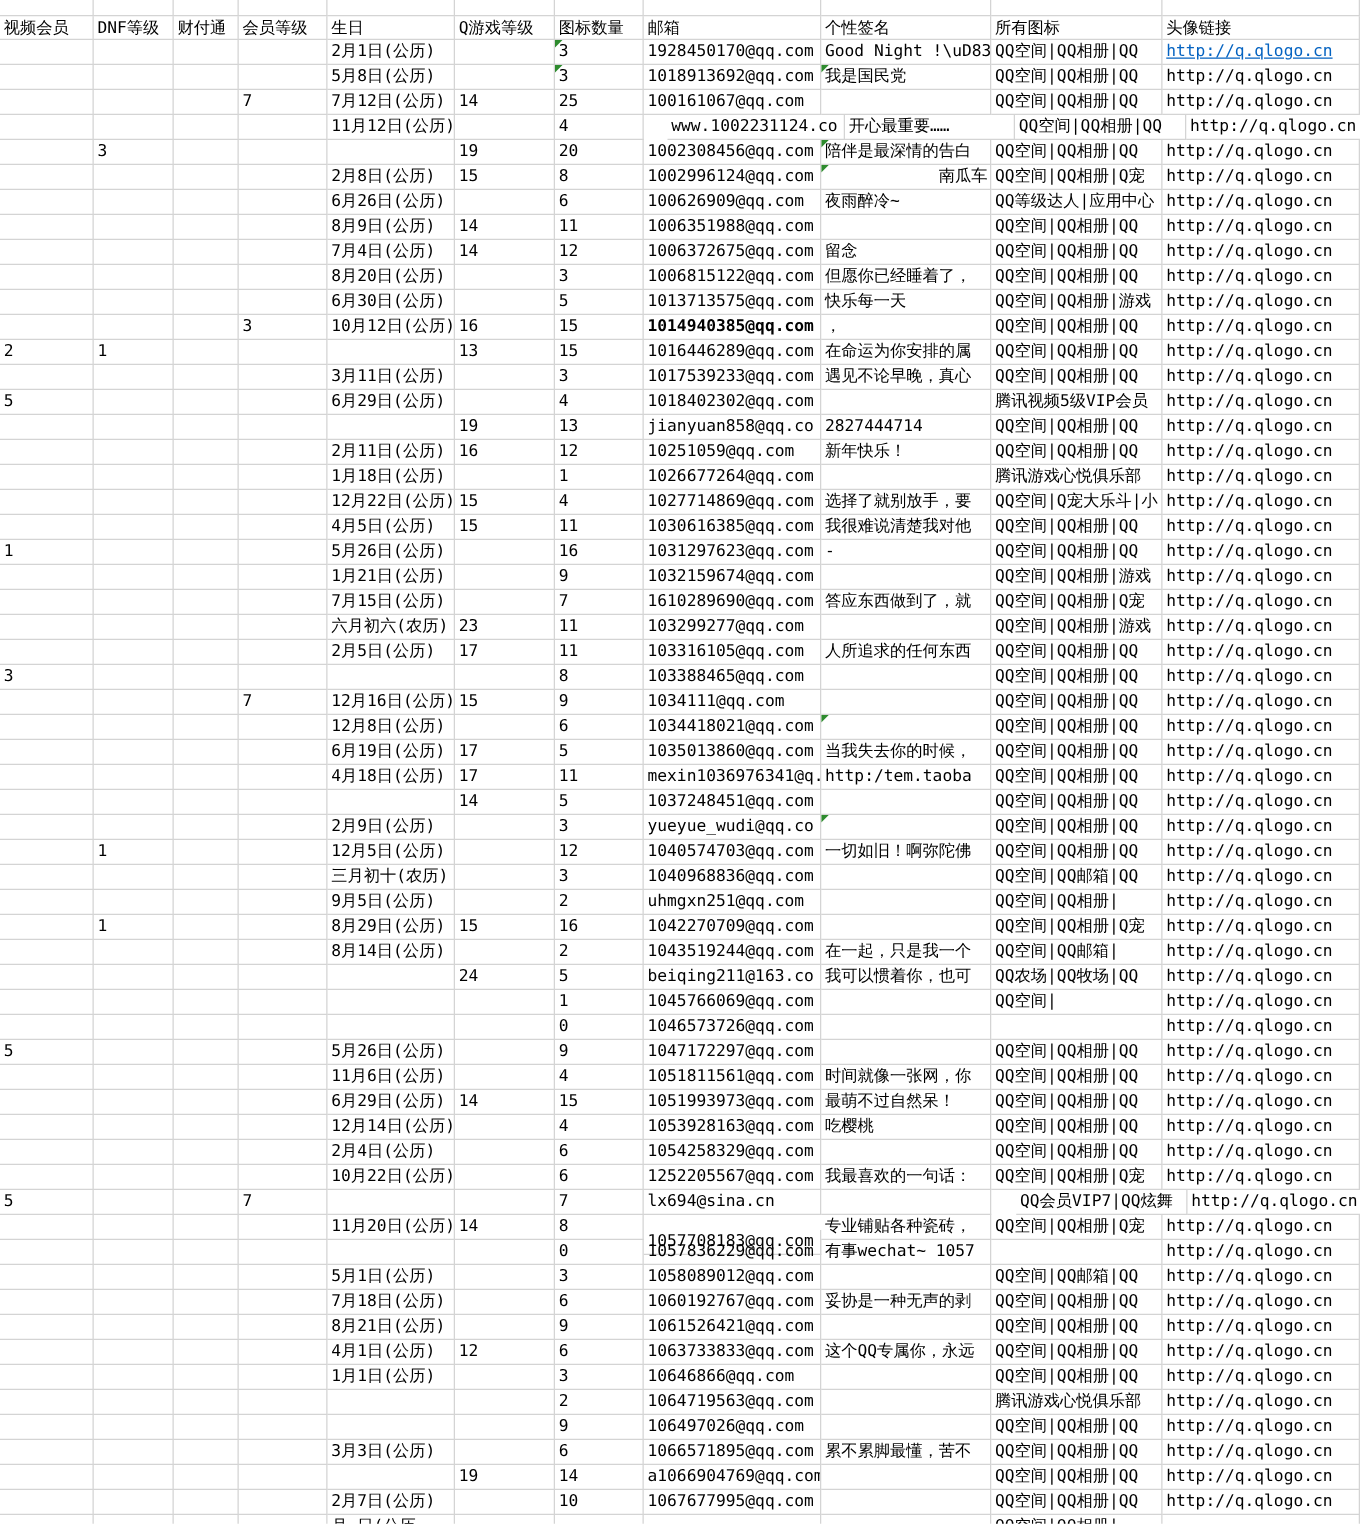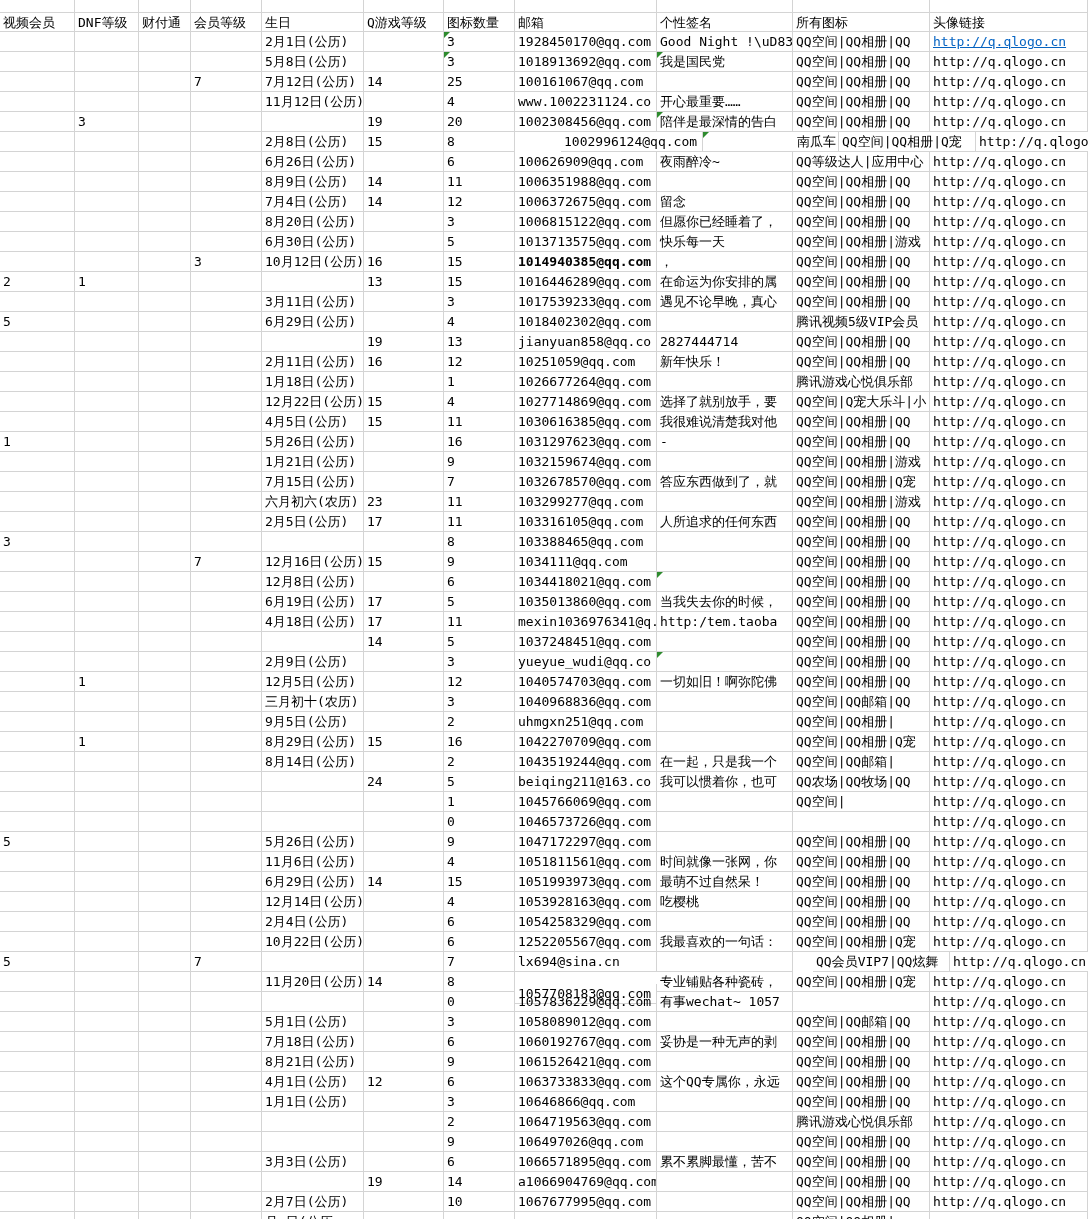--- a/index.html
+++ b/index.html
@@ -97,21 +97,21 @@
       <div class="cell" style="width: 158px;"><span>http://q.qlogo.cn</span></div>
     </div>
     <div class="row data">
       <div class="cell" style="width: 75px;"><span></span></div>
       <div class="cell" style="width: 64px;"><span></span></div>
       <div class="cell" style="width: 52px;"><span></span></div>
       <div class="cell" style="width: 71px;"><span></span></div>
       <div class="cell" style="width: 102px;"><span>11月12日(公历)</span></div>
       <div class="cell" style="width: 80px;"><span></span></div>
       <div class="cell" style="width: 71px;"><span>4</span></div>
-      <div class="cell" style="width: 142px;"><span>www.1002231124.co</span></div>
+      <div class="cell" style="width: 142px; margin-left: 19px;"><span>www.1002231124.co</span></div>
       <div class="cell" style="width: 136px;"><span>开心最重要……</span></div>
       <div class="cell" style="width: 137px;"><span>QQ空间|QQ相册|QQ</span></div>
       <div class="cell" style="width: 158px;"><span>http://q.qlogo.cn</span></div>
     </div>
     <div class="row data">
       <div class="cell" style="width: 75px;"><span></span></div>
       <div class="cell" style="width: 64px;"><span>3</span></div>
       <div class="cell" style="width: 52px;"><span></span></div>
       <div class="cell" style="width: 71px;"><span></span></div>
       <div class="cell" style="width: 102px;"><span></span></div>
@@ -123,21 +123,21 @@
       <div class="cell" style="width: 158px;"><span>http://q.qlogo.cn</span></div>
     </div>
     <div class="row data">
       <div class="cell" style="width: 75px;"><span></span></div>
       <div class="cell" style="width: 64px;"><span></span></div>
       <div class="cell" style="width: 52px;"><span></span></div>
       <div class="cell" style="width: 71px;"><span></span></div>
       <div class="cell" style="width: 102px;"><span>2月8日(公历)</span></div>
       <div class="cell" style="width: 80px;"><span>15</span></div>
       <div class="cell" style="width: 71px;"><span>8</span></div>
-      <div class="cell" style="width: 142px; margin-left: 46px;"><span>1002996124@qq.com</span></div>
+      <div class="cell" style="width: 142px;"><span>1002996124@qq.com</span></div>
       <div class="cell right" style="width: 136px;"><span class="tri"></span><span>南瓜车</span></div>
       <div class="cell" style="width: 137px;"><span>QQ空间|QQ相册|Q宠</span></div>
       <div class="cell" style="width: 158px;"><span>http://q.qlogo.cn</span></div>
     </div>
     <div class="row data">
       <div class="cell" style="width: 75px;"><span></span></div>
       <div class="cell" style="width: 64px;"><span></span></div>
       <div class="cell" style="width: 52px;"><span></span></div>
       <div class="cell" style="width: 71px;"><span></span></div>
       <div class="cell" style="width: 102px;"><span>6月26日(公历)</span></div>
@@ -344,21 +344,21 @@
       <div class="cell" style="width: 158px;"><span>http://q.qlogo.cn</span></div>
     </div>
     <div class="row data">
       <div class="cell" style="width: 75px;"><span></span></div>
       <div class="cell" style="width: 64px;"><span></span></div>
       <div class="cell" style="width: 52px;"><span></span></div>
       <div class="cell" style="width: 71px;"><span></span></div>
       <div class="cell" style="width: 102px;"><span>7月15日(公历)</span></div>
       <div class="cell" style="width: 80px;"><span></span></div>
       <div class="cell" style="width: 71px;"><span>7</span></div>
-      <div class="cell" style="width: 142px;"><span>1032678570@qq.com</span></div>
+      <div class="cell" style="width: 142px;"><span>1610289690@qq.com</span></div>
       <div class="cell" style="width: 136px;"><span>答应东西做到了，就</span></div>
       <div class="cell" style="width: 137px;"><span>QQ空间|QQ相册|Q宠</span></div>
       <div class="cell" style="width: 158px;"><span>http://q.qlogo.cn</span></div>
     </div>
     <div class="row data">
       <div class="cell" style="width: 75px;"><span></span></div>
       <div class="cell" style="width: 64px;"><span></span></div>
       <div class="cell" style="width: 52px;"><span></span></div>
       <div class="cell" style="width: 71px;"><span></span></div>
       <div class="cell" style="width: 102px;"><span>六月初六(农历)</span></div>

